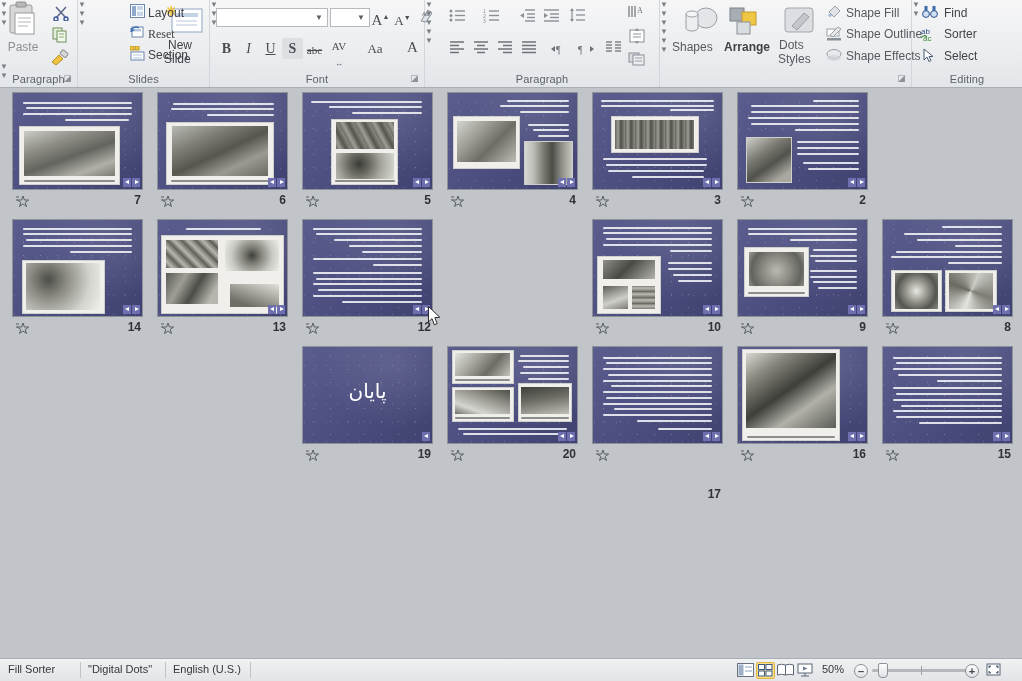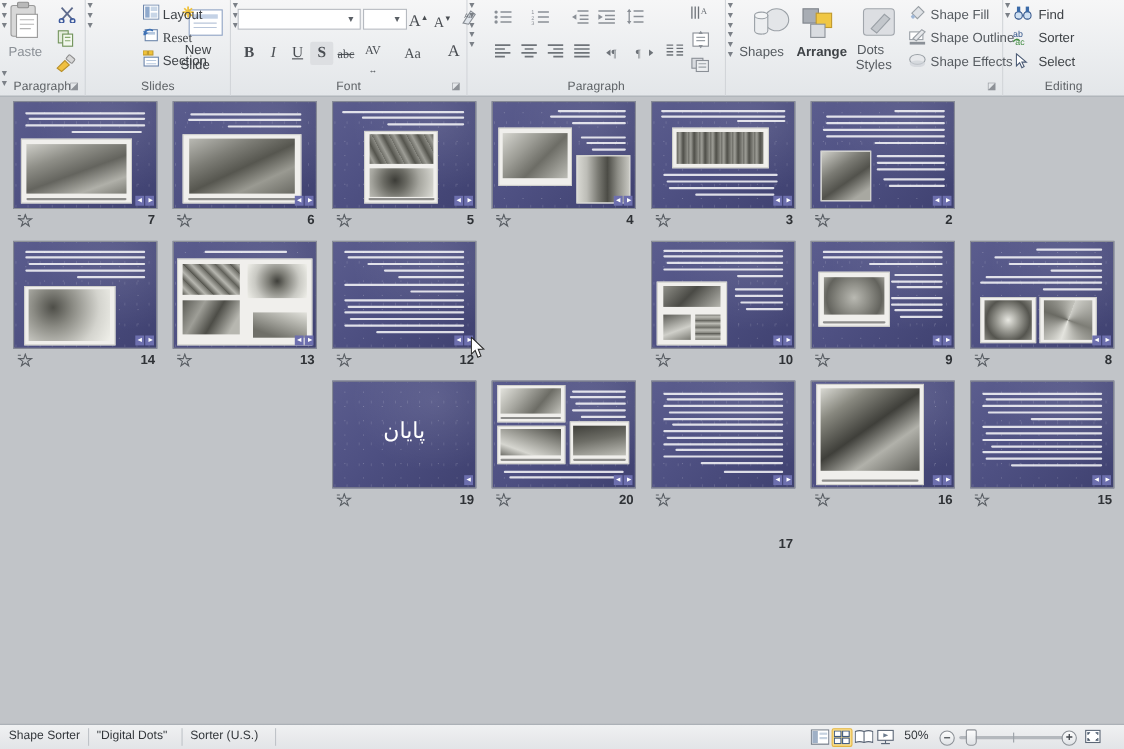--- a/index.html
+++ b/index.html
@@ -1127,25 +1127,25 @@
   </div>
 
   <div id="cursor" style="left:428px; top:218px;">
     <svg width="14" height="21" viewBox="0 0 14 21">
       <path d="M0.5 0.5 L0.5 16 L4 12.6 L6.4 18.8 L9.2 17.6 L6.8 11.6 L11.8 11.3 Z" fill="#ffffff" stroke="#2b2b2b" stroke-width="1"></path>
     </svg>
   </div>
 </div>
 
 <div id="statusbar">
-  <div class="sb-item" style="left:8px;">Shape Sorter</div>
+  <div class="sb-item" style="left:8px;">Fill Sorter</div>
   <div class="sb-sep" style="left:80px;"></div>
   <div class="sb-item" style="left:88px;">"Digital Dots"</div>
   <div class="sb-sep" style="left:165px;"></div>
-  <div class="sb-item" style="left:173px;">Sorter (U.S.)</div>
+  <div class="sb-item" style="left:173px;">English (U.S.)</div>
   <div class="sb-sep" style="left:250px;"></div>
 
   <div class="viewbtn" style="left:736px;">
     <svg width="17" height="15" viewBox="0 0 17 15" style="margin:1px;">
       <rect x="0.5" y="0.5" width="16" height="13" fill="#fff" stroke="#6a7380"></rect>
       <rect x="1.5" y="1.5" width="5" height="11" fill="#9fb0c6"></rect>
       <rect x="8" y="3" width="7" height="2" fill="#c6d2e0"></rect>
       <rect x="8" y="7" width="7" height="2" fill="#c6d2e0"></rect>
     </svg>
   </div>

